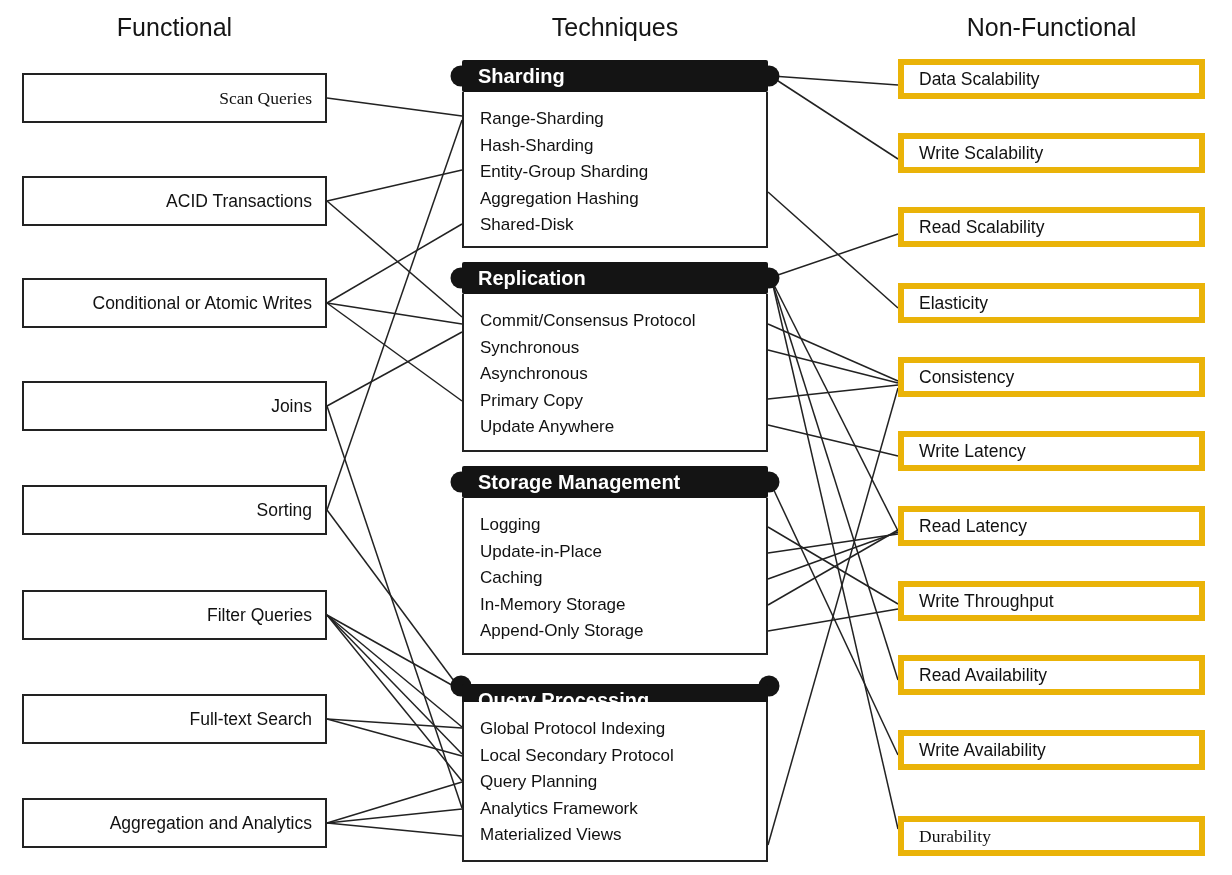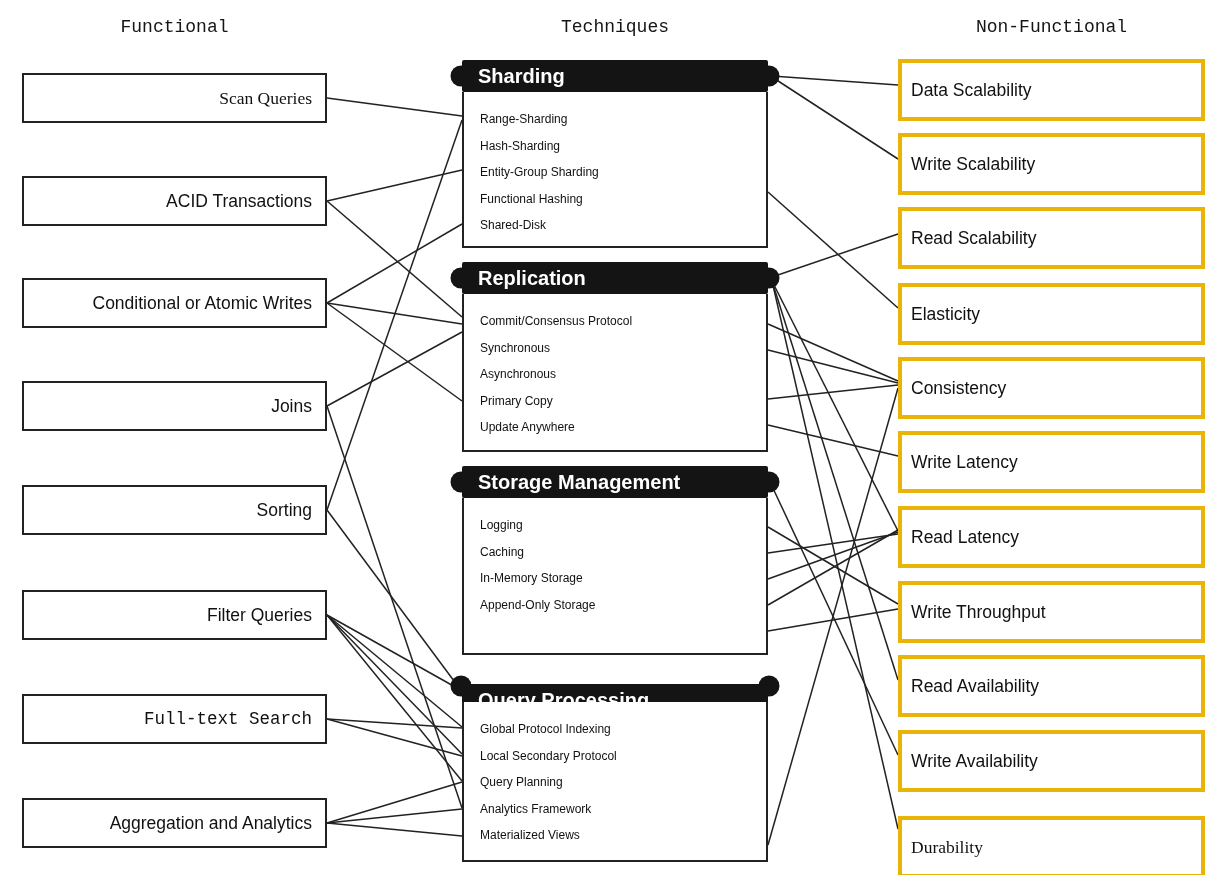--- a/index.html
+++ b/index.html
@@ -3,45 +3,45 @@
 <meta charset="utf-8">
 <style>
   html,body{margin:0;padding:0;background:#ffffff;}
   .canvas{
     position:relative;width:1232px;height:875px;background:#ffffff;
     font-family:"Liberation Sans","DejaVu Sans",sans-serif;color:#111;
     overflow:hidden;
   }
   .col-title{
     position:absolute;top:12px;height:30px;line-height:30px;
-    text-align:center;font-size:18px;font-weight:500;color:#151515;font-family:Liberation Mono, monospace;
+    text-align:center;font-size:25px;font-weight:500;color:#151515;
   }
   #edge-layer{position:absolute;left:0;top:0;width:1232px;height:875px;}
   .fbox{
     position:absolute;left:22px;width:305px;height:50px;
     border:2px solid #222;background:#fff;box-sizing:border-box;
     display:flex;align-items:center;justify-content:flex-end;
     padding-right:13px;font-size:17.5px;color:#111;
   }
   .nbox{
-    position:absolute;left:898px;width:307px;height:62px;
-    border:4px solid #eab308;background:#fff;box-sizing:border-box;
+    position:absolute;left:898px;width:307px;height:40px;
+    border:6px solid #eab308;background:#fff;box-sizing:border-box;
     display:flex;align-items:center;justify-content:flex-start;
-    padding-left:9px;font-size:17.5px;color:#111;
+    padding-left:15px;font-size:17.5px;color:#111;
   }
   .tgroup-header{
     position:absolute;left:462px;width:306px;height:32px;
     background:#141414;color:#fff;box-sizing:border-box;
     display:flex;align-items:center;padding-left:16px;
     font-size:20px;font-weight:bold;border-radius:2px;
   }
   .tgroup-body{
     position:absolute;left:462px;width:306px;
     border:2px solid #222;border-top:none;background:#fff;box-sizing:border-box;
-    padding:14px 0 0 16px;font-size:12px;line-height:26.5px;color:#111;
+    padding:14px 0 0 16px;font-size:17px;line-height:26.5px;color:#111;
   }
   .trow{white-space:nowrap;}
 </style>
 </head>
 <body>
 
 <div class="canvas">
   <div class="col-title" style="left:22px;width:305px;">Functional</div>
   <div class="col-title" style="left:898px;width:307px;">Non-Functional</div>
   <div class="col-title" style="left:462px;width:306px;">Techniques</div>
@@ -94,43 +94,44 @@
       <circle cx="769" cy="686" r="10.5" fill="#141414"></circle>
     </svg>
 
   <div id="functional-col">
       <div class="fbox" style="top: 73px; font-family: Liberation Serif, serif;">Scan Queries</div>
       <div class="fbox" style="top: 176px;">ACID Transactions</div>
       <div class="fbox" style="top: 278px;">Conditional or Atomic Writes</div>
       <div class="fbox" style="top: 381px;">Joins</div>
       <div class="fbox" style="top: 485px;">Sorting</div>
       <div class="fbox" style="top: 590px;">Filter Queries</div>
-      <div class="fbox" style="top: 694px; font-family: Liberation Mono, monospace;">Full-text Search</div>
+      <div class="fbox" style="top: 694px;">Full-text Search</div>
       <div class="fbox" style="top: 798px;">Aggregation and Analytics</div>
     </div>
   <div id="techniques-col">
       <div class="tgroup-header" style="top: 60px;">Sharding</div>
       <div class="tgroup-body" style="top: 92px; height: 156px;">
         <div class="trow">Range-Sharding</div>
         <div class="trow">Hash-Sharding</div>
         <div class="trow">Entity-Group Sharding</div>
-        <div class="trow">Functional Hashing</div>
+        <div class="trow">Aggregation Hashing</div>
         <div class="trow">Shared-Disk</div>
       </div>
       <div class="tgroup-header" style="top: 262px;">Replication</div>
       <div class="tgroup-body" style="top: 294px; height: 158px;">
         <div class="trow">Commit/Consensus Protocol</div>
         <div class="trow">Synchronous</div>
         <div class="trow">Asynchronous</div>
         <div class="trow">Primary Copy</div>
         <div class="trow">Update Anywhere</div>
       </div>
       <div class="tgroup-header" style="top: 466px;">Storage Management</div>
       <div class="tgroup-body" style="top: 498px; height: 157px;">
         <div class="trow">Logging</div>
+        <div class="trow">Update-in-Place</div>
         <div class="trow">Caching</div>
         <div class="trow">In-Memory Storage</div>
         <div class="trow">Append-Only Storage</div>
       </div>
       <div class="tgroup-header" style="top: 670px; margin-top: 14px;">Query Processing</div>
       <div class="tgroup-body" style="top: 702px; height: 160px;">
         <div class="trow">Global Protocol Indexing</div>
         <div class="trow">Local Secondary Protocol</div>
         <div class="trow">Query Planning</div>
         <div class="trow">Analytics Framework</div>

